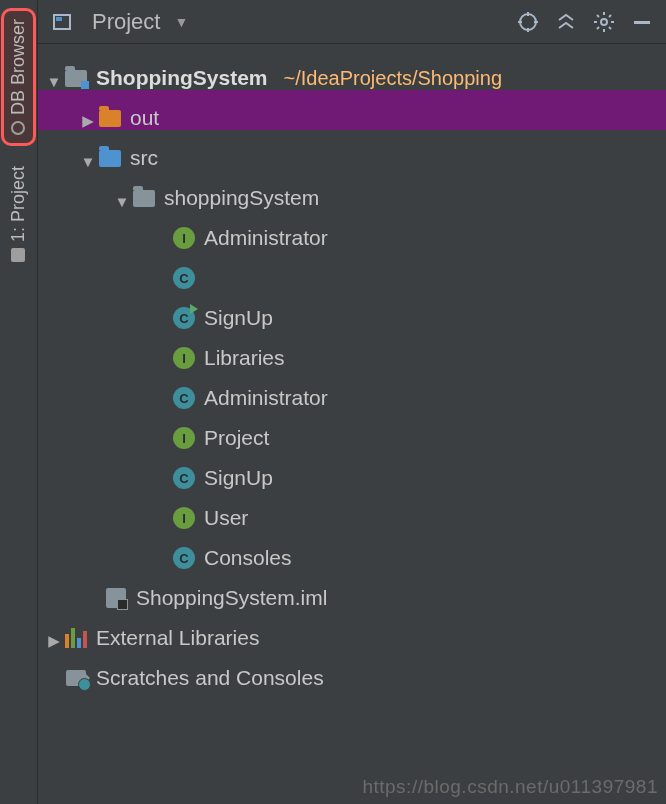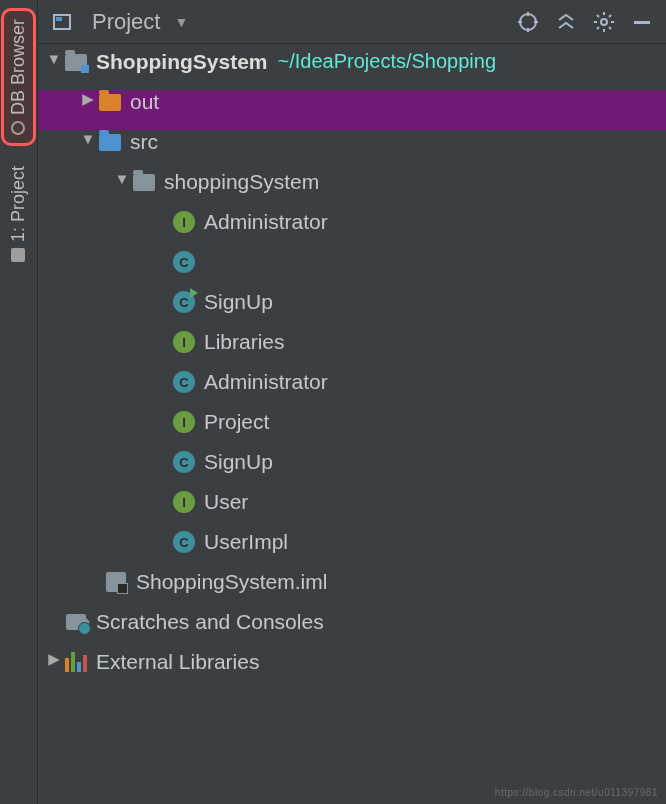--- a/index.html
+++ b/index.html
@@ -55,21 +55,21 @@
     border-bottom: 1px solid #2b2b2b;
     gap: 10px;
   }
   .toolbar .icon-btn { color: #aab; cursor: pointer; display:flex;align-items:center;justify-content:center;width:28px;height:28px; }
   .toolbar .title { font-size: 22px; margin-left: 6px; }
   .toolbar .drop { font-size: 14px; color:#999; margin-left:4px; }
   .spacer { flex: 1; }
   .tree { flex: 1; padding-top: 6px; overflow:hidden; position:relative; }
   .row {
     display: flex;
-    align-items: flex-start;
+    align-items: flex-end;
     height: 40px;
     padding-left: 6px;
     white-space: nowrap;
     cursor: pointer;
   }
   .row.selected { background: #701a75; }
   .arrow {
     width: 20px; text-align: center; font-size: 15px; color: #aaa;
   }
   .arrow.expanded::before { content: "▼"; }
@@ -88,22 +88,22 @@
   .class-dot .run { position:absolute; right:-3px; top:-3px; width:0;height:0;border-left:8px solid #59a869;border-top:5px solid transparent;border-bottom:5px solid transparent; }
   .iml-icon { width:20px;height:20px;background:#87939a;position:relative;border-radius:2px; }
   .iml-icon::after { content:"";position:absolute;right:-2px;bottom:-2px;width:9px;height:9px;background:#2b2b2b;border:1px solid #87939a; }
   .lib-icon { display:flex; gap:2px; align-items:flex-end; height:20px;}
   .lib-icon span{ width:4px;display:block; }
   .scratch-icon { width:20px;height:16px;background:#87939a;border-radius:2px;position:relative; }
   .scratch-icon::before{content:"";position:absolute;top:0;right:-4px;width:0;height:0;border-left:8px solid #87939a;border-top:8px solid transparent;border-bottom:8px solid transparent;}
   .scratch-icon::after { content:"";position:absolute;right:-5px;bottom:-5px;width:11px;height:11px;border-radius:50%;background:#3d8f9c;border:1px solid #3c3f41; }
   .label { color:#c8c8c8; font-size:21px; }
   .label.bold { font-weight:bold; color:#dcdcdc; }
-  .label.dim { color:#5eead4; margin-left: 10px; font-size:20px; }
-  .watermark { position:absolute; bottom:6px; right:8px; font-size:10px; color:#6b6b6b; letter-spacing:0.5px; }
+  .label.dim { color:#fdba74; margin-left: 16px; font-size:20px; }
+  .watermark { position:absolute; bottom:6px; right:8px; font-size:19px; color:#6b6b6b; letter-spacing:0.5px; }
   svg { display:block; }
 </style>
 </head>
 <body>
 
 <div class="left-bar">
   <div class="left-tab highlighted">
     <span class="tab-icon db"></span>
     <span>DB Browser</span>
   </div>
@@ -255,47 +255,47 @@
       <span class="ficon">
           <span class="class-dot i">I</span>
         </span>
       <span class="label">User</span>
     </div>
     <div class="row">
       <span class="indent" style="width:128px"></span>
       <span class="ficon">
           <span class="class-dot c">C</span>
         </span>
-      <span class="label">UserImpl</span>
+      <span class="label">Consoles</span>
     </div>
 
     <div class="row">
       <span class="indent" style="width:60px"></span>
       <span class="ficon">
           <span class="iml-icon"></span>
         </span>
       <span class="label">ShoppingSystem.iml</span>
-    </div>
-
-    <div class="row">
-      <span class="indent" style="width:20px"></span>
-      <span class="ficon">
-          <span class="scratch-icon"></span>
-        </span>
-      <span class="label">Scratches and Consoles</span>
     </div>
 
     <div class="row">
       <span class="arrow collapsed"></span>
       <span class="ficon">
         <span class="lib-icon">
           <span style="height:14px;background:#d9822b"></span>
           <span style="height:20px;background:#6a9d3f"></span>
           <span style="height:10px;background:#4e92d0"></span>
           <span style="height:17px;background:#c75450"></span>
         </span>
       </span>
       <span class="label">External Libraries</span>
     </div>
 
+    <div class="row">
+      <span class="indent" style="width:20px"></span>
+      <span class="ficon">
+          <span class="scratch-icon"></span>
+        </span>
+      <span class="label">Scratches and Consoles</span>
+    </div>
+
     <div class="watermark">https://blog.csdn.net/u011397981</div>
   </div>
 </div>
 
 </body></html>

